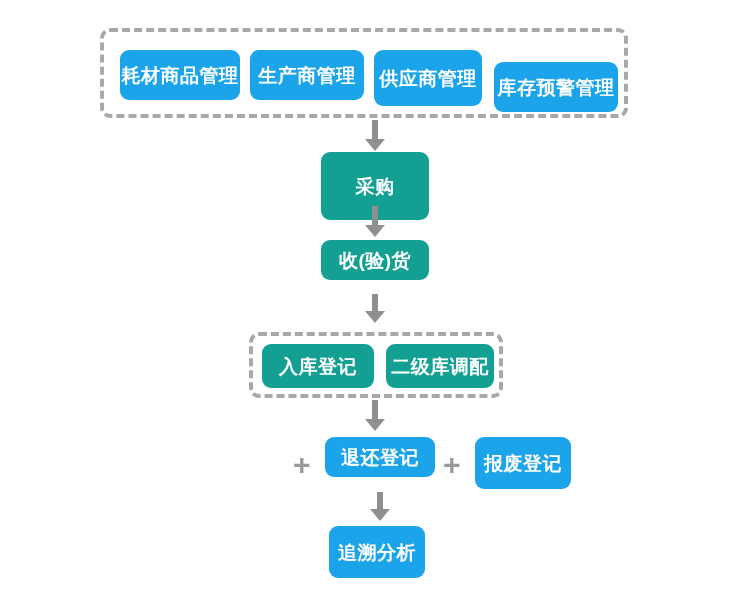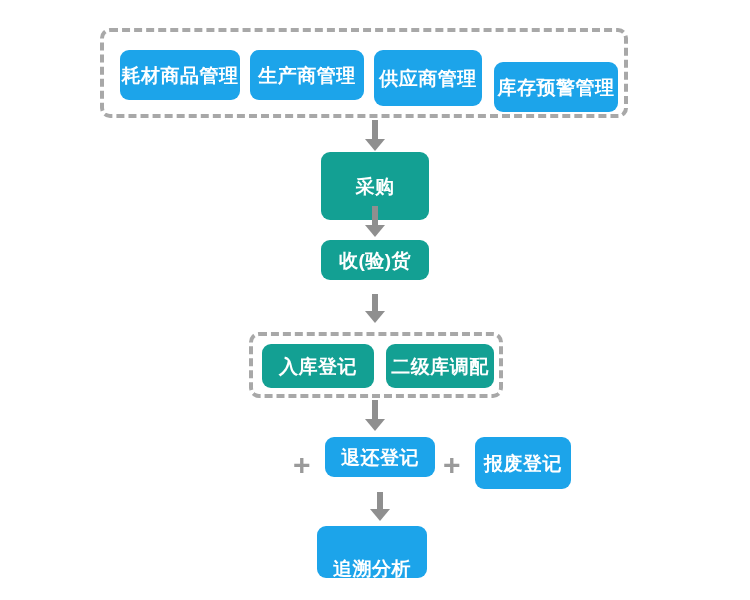--- a/index.html
+++ b/index.html
@@ -147,17 +147,17 @@
     <span>报废登记</span>
   </div>
 
   <div class="arrow" style="left:367px; top:492px; height:30px;">
     <svg width="26" height="30" viewBox="0 0 26 30" aria-hidden="true">
       <rect x="10" y="0" width="6" height="19" fill="#8f8f8f"></rect>
       <polygon points="13,29 3,17 23,17" fill="#8f8f8f"></polygon>
     </svg>
   </div>
 
-  <div class="node blue" style="left:317px; top:526px; width:110px; height:52px;align-items:flex-end;">
+  <div class="node blue" style="left:329px; top:526px; width:96px; height:52px;">
     <span>追溯分析</span>
   </div>
 
 </div>
 
 </body></html>

